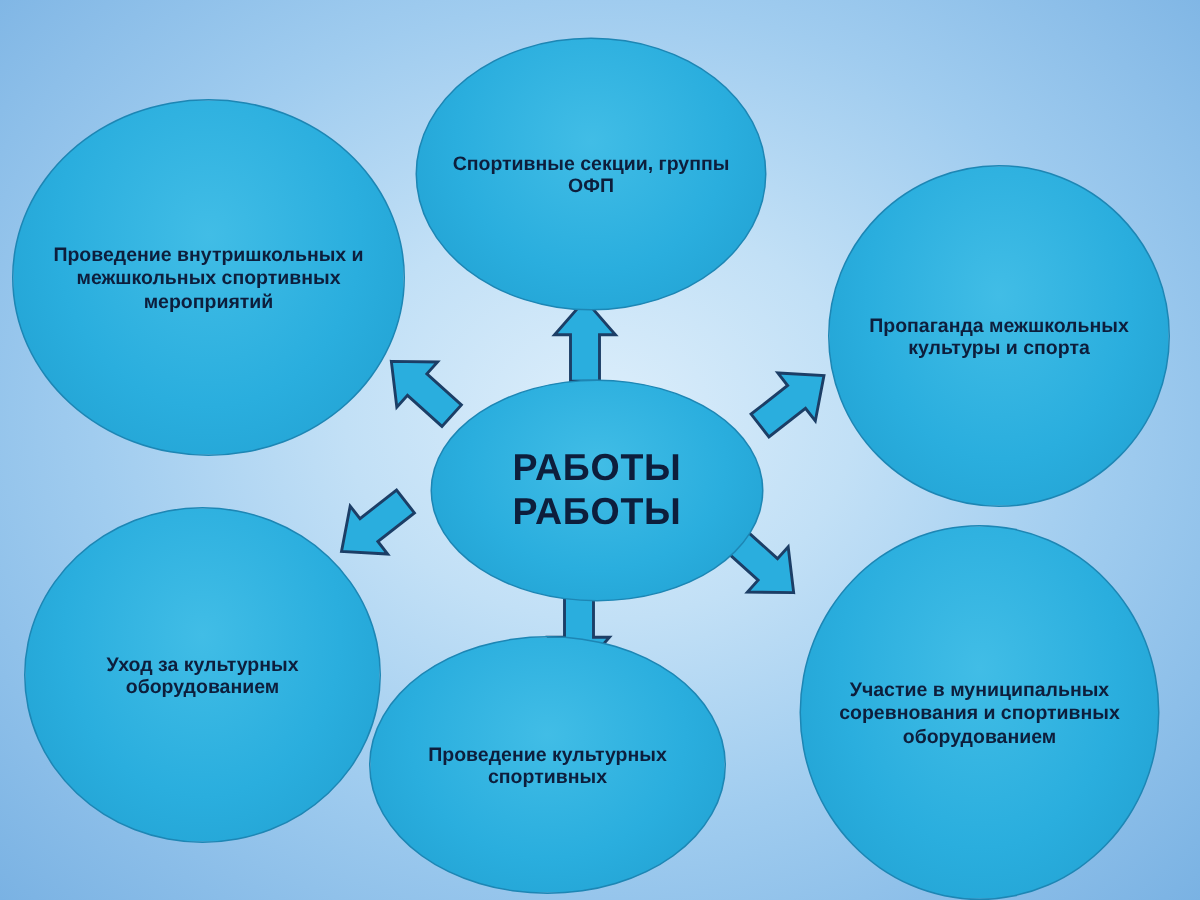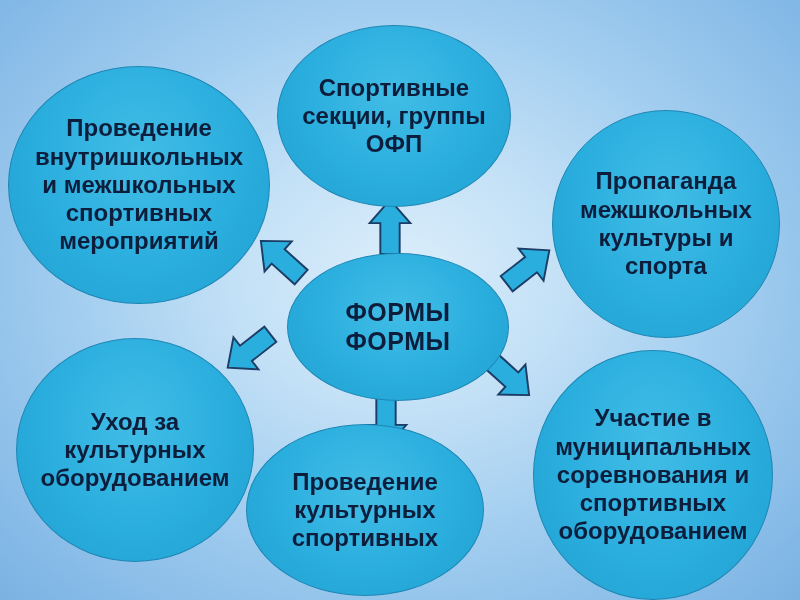--- a/index.html
+++ b/index.html
@@ -30,21 +30,21 @@
     align-items: center;
     justify-content: center;
     text-align: center;
     z-index: 2;
     box-sizing: border-box;
     padding: 10px 16px;
   }
   .node .label {
     color: var(--text, #0d1e3c);
     font-weight: bold;
-    font-size: 24px;
+    font-size: 13px;
     line-height: 1.18;
   }
   .node.center .label {
     font-size: 25px;
     letter-spacing: 0.5px;
     max-width: 150px;
   }
   
   .n-center { left: 287px; top: 253px; width: 222px; height: 148px; }
   .n-top    { left: 277px; top: 25px;  width: 234px; height: 182px; }
@@ -103,21 +103,21 @@
         <polygon points="23,2 44,26 33,26 33,58 13,58 13,26 2,26"></polygon>
       </svg>
   </div>
   <div class="arrow a-downright">
     <svg viewBox="0 0 46 60" width="46" height="58">
         <polygon points="23,2 44,26 33,26 33,58 13,58 13,26 2,26"></polygon>
       </svg>
   </div>
 
   <div class="node center n-center">
-    <span class="label">ФОРМЫ ФОРМЫ</span>
+    <span class="label">РАБОТЫ РАБОТЫ</span>
   </div>
 
   <div class="node n-top">
     <span class="label">Спортивные секции, группы ОФП</span>
   </div>
 
   <div class="node n-topleft">
     <span class="label">Проведение внутришкольных и межшкольных спортивных мероприятий</span>
   </div>
 

